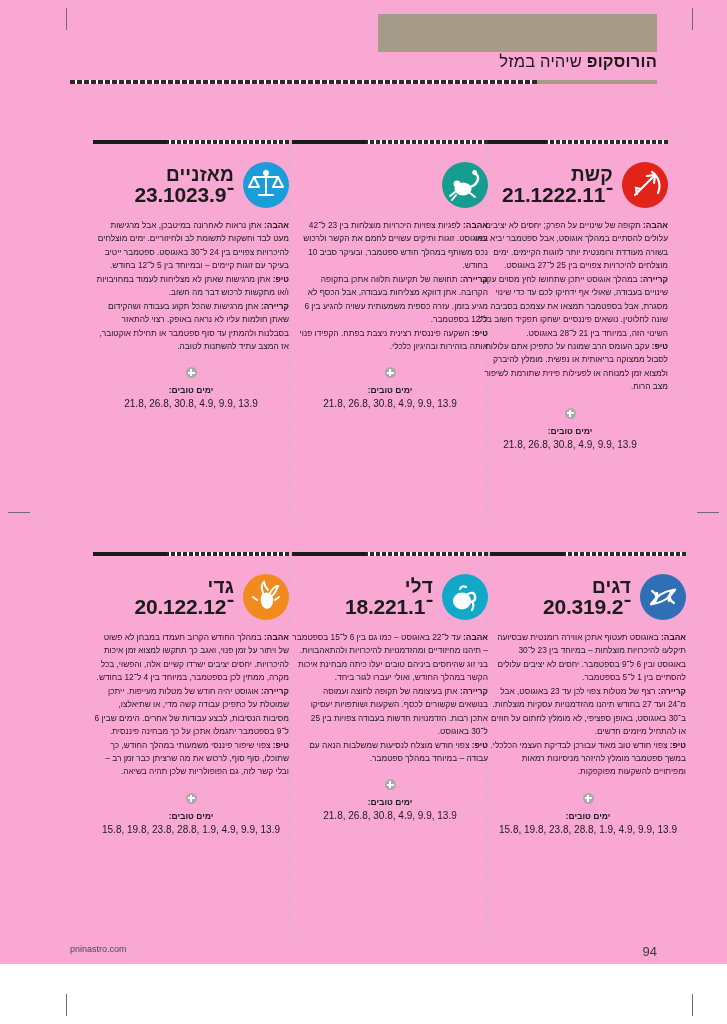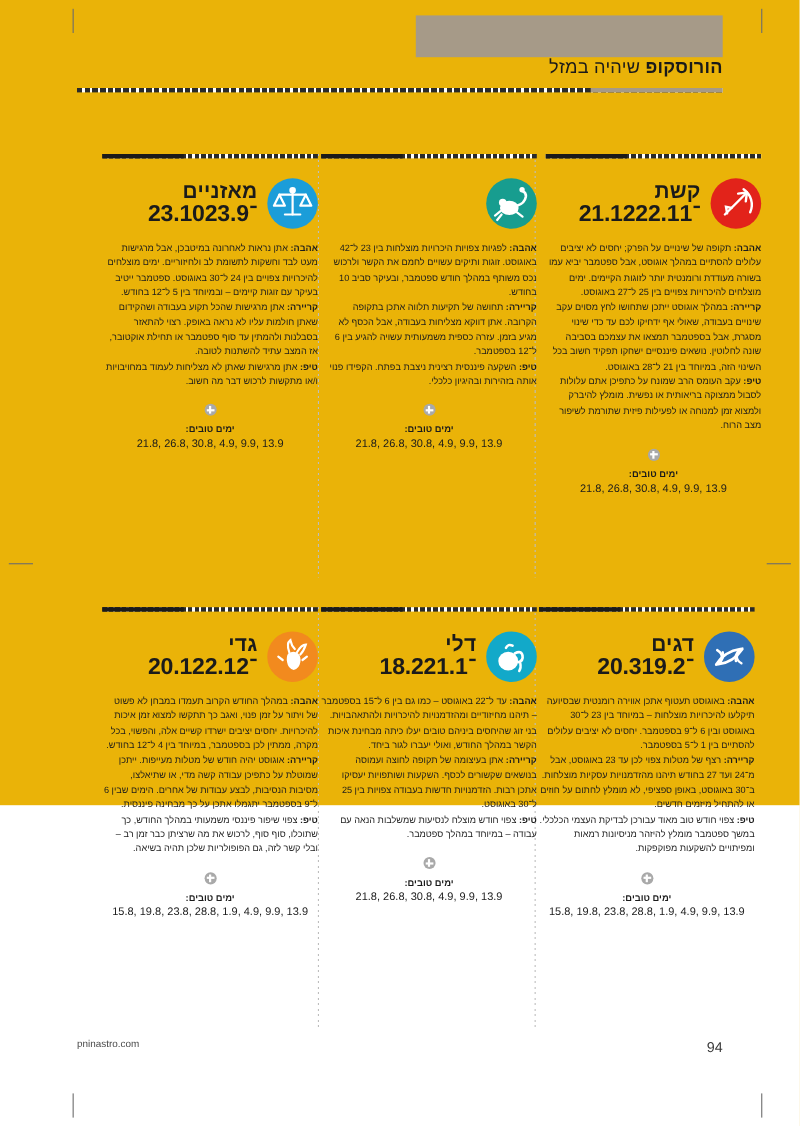--- a/index.html
+++ b/index.html
@@ -3,21 +3,21 @@
 <meta charset="utf-8">
 <style>
   * { box-sizing: border-box; margin: 0; padding: 0; }
   html, body {
     width: 727px; height: 1024px;
     background: #ffffff;
     font-family: "Liberation Sans", "DejaVu Sans", sans-serif;
     color: #1b1b1b;
     overflow: hidden;
   }
-  .page { position: relative; width: 727px; height: 732px; background:#eab308; }
+  .page { position: relative; width: 727px; height: 964px; background:#f9a8d4; }
 
   
   .crop { position: absolute; background: #6d6d6d; }
   .crop.v { width: 1px; height: 22px; }
   .crop.h { height: 1px; width: 22px; }
 
   
   .hdr-box {
     position: absolute; left: 378px; top: 14px;
     width: 279px; height: 38px;
@@ -142,21 +142,21 @@
   <div class="rule hdr-rule">
       <i class="cap"></i>
     </div>
 
   <div class="vsep" style="left:289px; top:140px; height:385px;"></div>
   <div class="vsep" style="left:486px; top:140px; height:385px;"></div>
   <div class="vsep" style="left:289px; top:552px; height:382px;"></div>
   <div class="vsep" style="left:486px; top:552px; height:382px;"></div>
 
   <div class="grid" id="sign-grid">
-      <div class="col" style="left: 496px; top: 140px;">
+      <div class="col" style="left: 472px; top: 140px;">
         <div class="col-rule">
           <i></i>
         </div>
         <div class="sign-head">
           <div class="sign-badge" style="background:#e2231a">
             <svg width="46" height="46" viewBox="0 0 46 46">
               <g stroke="#ffffff" stroke-width="2.2" fill="none" stroke-linecap="round">
                 <path d="M13 33 L33 13"></path>
                 <path d="M33 13 l-8 1 M33 13 l-1 8"></path>
                 <path d="M30 10 A17 17 0 0 1 36 31"></path>
@@ -225,22 +225,22 @@
               </g>
             </svg>
           </div>
           <div class="sign-txt">
             <span class="sign-name">מאזניים</span>
             <span class="sign-dates">23.10־23.9</span>
           </div>
         </div>
         <div class="body-txt">
           <p><span class="lbl">אהבה:</span> <span>אתן נראות לאחרונה במיטבכן, אבל מרגישות מעט לבד וחשקות לתשומת לב ולחיזוריים. ימים מוצלחים להיכרויות צפויים בין 24 ל־30 באוגוסט. ספטמבר ייטיב בעיקר עם זוגות קיימים – ובמיוחד בין 5 ל־12 בחודש.</span></p>
+          <p><span class="lbl">טיפ:</span> <span>אתן מרגישות שאתן לא מצליחות לעמוד במחויבויות ו/או מתקשות לרכוש דבר מה חשוב.</span></p>
           <p><span class="lbl">קריירה:</span> <span>אתן מרגישות שהכל תקוע בעבודה ושהקידום שאתן חולמות עליו לא נראה באופק. רצוי להתאזר בסבלנות ולהמתין עד סוף ספטמבר או תחילת אוקטובר, אז המצב עתיד להשתנות לטובה.</span></p>
-          <p><span class="lbl">טיפ:</span> <span>אתן מרגישות שאתן לא מצליחות לעמוד במחויבויות ו/או מתקשות לרכוש דבר מה חשוב.</span></p>
         </div>
         <div class="gd">
           <div class="gd-mark"></div>
           <div class="gd-title">ימים טובים:</div>
           <div class="gd-days">13.9 ,9.9 ,4.9 ,30.8 ,26.8 ,21.8</div>
         </div>
       </div>
       <div class="col" style="left: 490px; top: 552px;">
         <div class="col-rule">
           <i></i>

